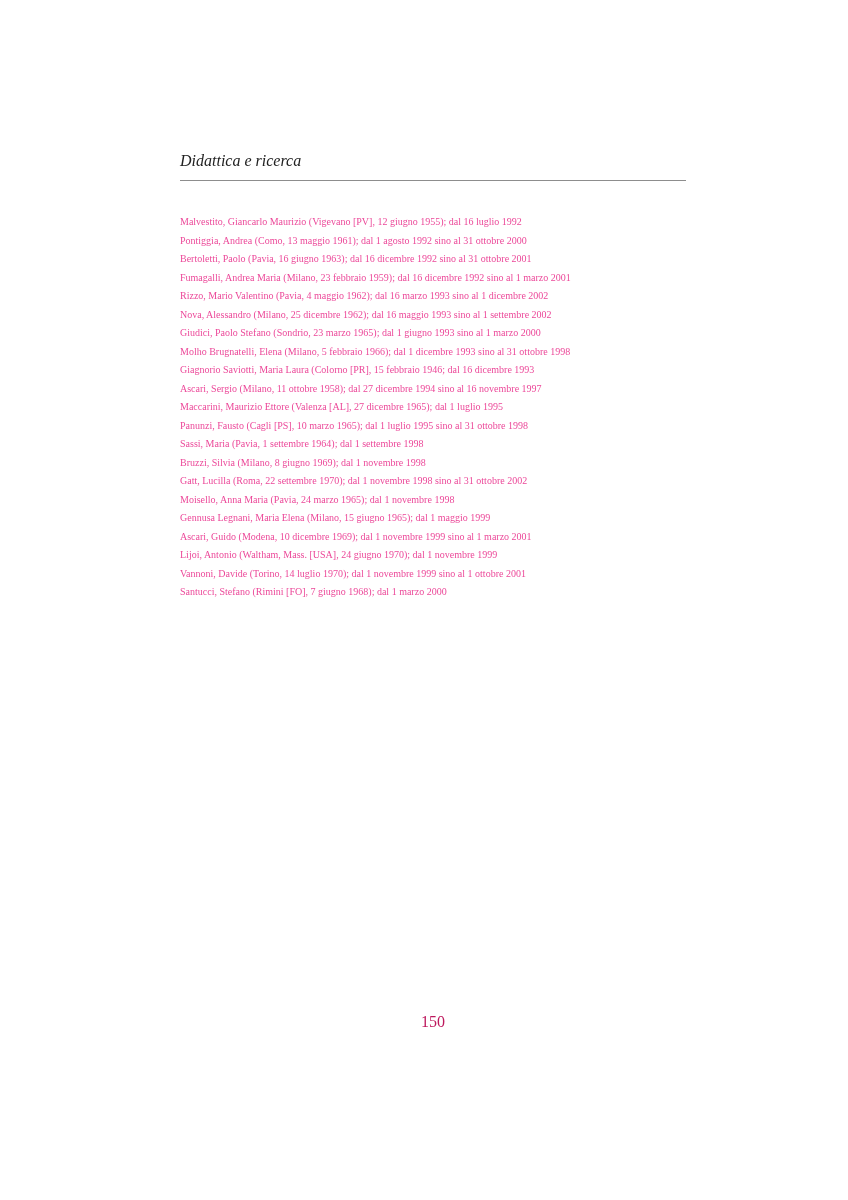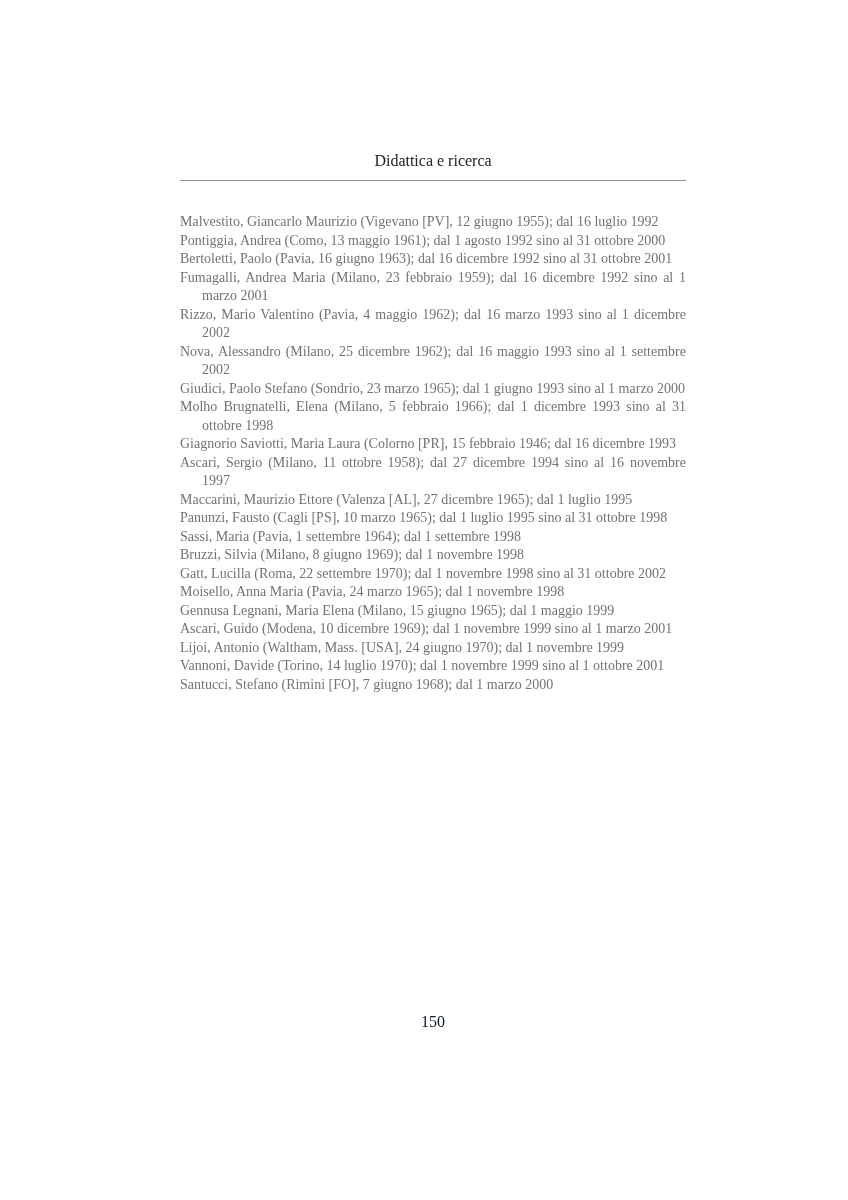--- a/index.html
+++ b/index.html
@@ -20,21 +20,22 @@
     left: 180px;
     top: 0;
     width: 506px;
     height: 1200px;
   }
   .running-header {
     position: absolute;
     top: 151px;
     left: 0;
     width: 100%;
-    text-align: center;
+    text-align: left;
+    font-style: italic;
     font-size: 16px;
     line-height: 20px;
     color: #222222;
   }
   .header-rule {
     position: absolute;
     top: 180px;
     left: 0;
     width: 100%;
     border: none;
@@ -43,35 +44,35 @@
     height: 0;
   }
   .entries {
     position: absolute;
     top: 213px;
     left: 0;
     width: 100%;
   }
   .entry {
     margin: 0;
-    font-size: 14px;
+    font-size: 10px;
     line-height: 18.5px;
     text-align: justify;
     padding-left: 22px;
     text-indent: -22px;
-    color: #737373;
+    color: #ec4899;
   }
   .page-number {
     position: absolute;
     top: 1013px;
     left: 0;
     width: 100%;
     text-align: center;
     font-size: 16px;
-    color: #0f172a;
+    color: #be185d;
   }
 </style>
 </head>
 <body>
 
 <div class="page">
   <div class="running-header">Didattica e ricerca</div>
   <hr class="header-rule">
   <div class="entries">
       <p class="entry">Malvestito, Giancarlo Maurizio (Vigevano [PV], 12 giugno 1955); dal 16 luglio 1992</p>

